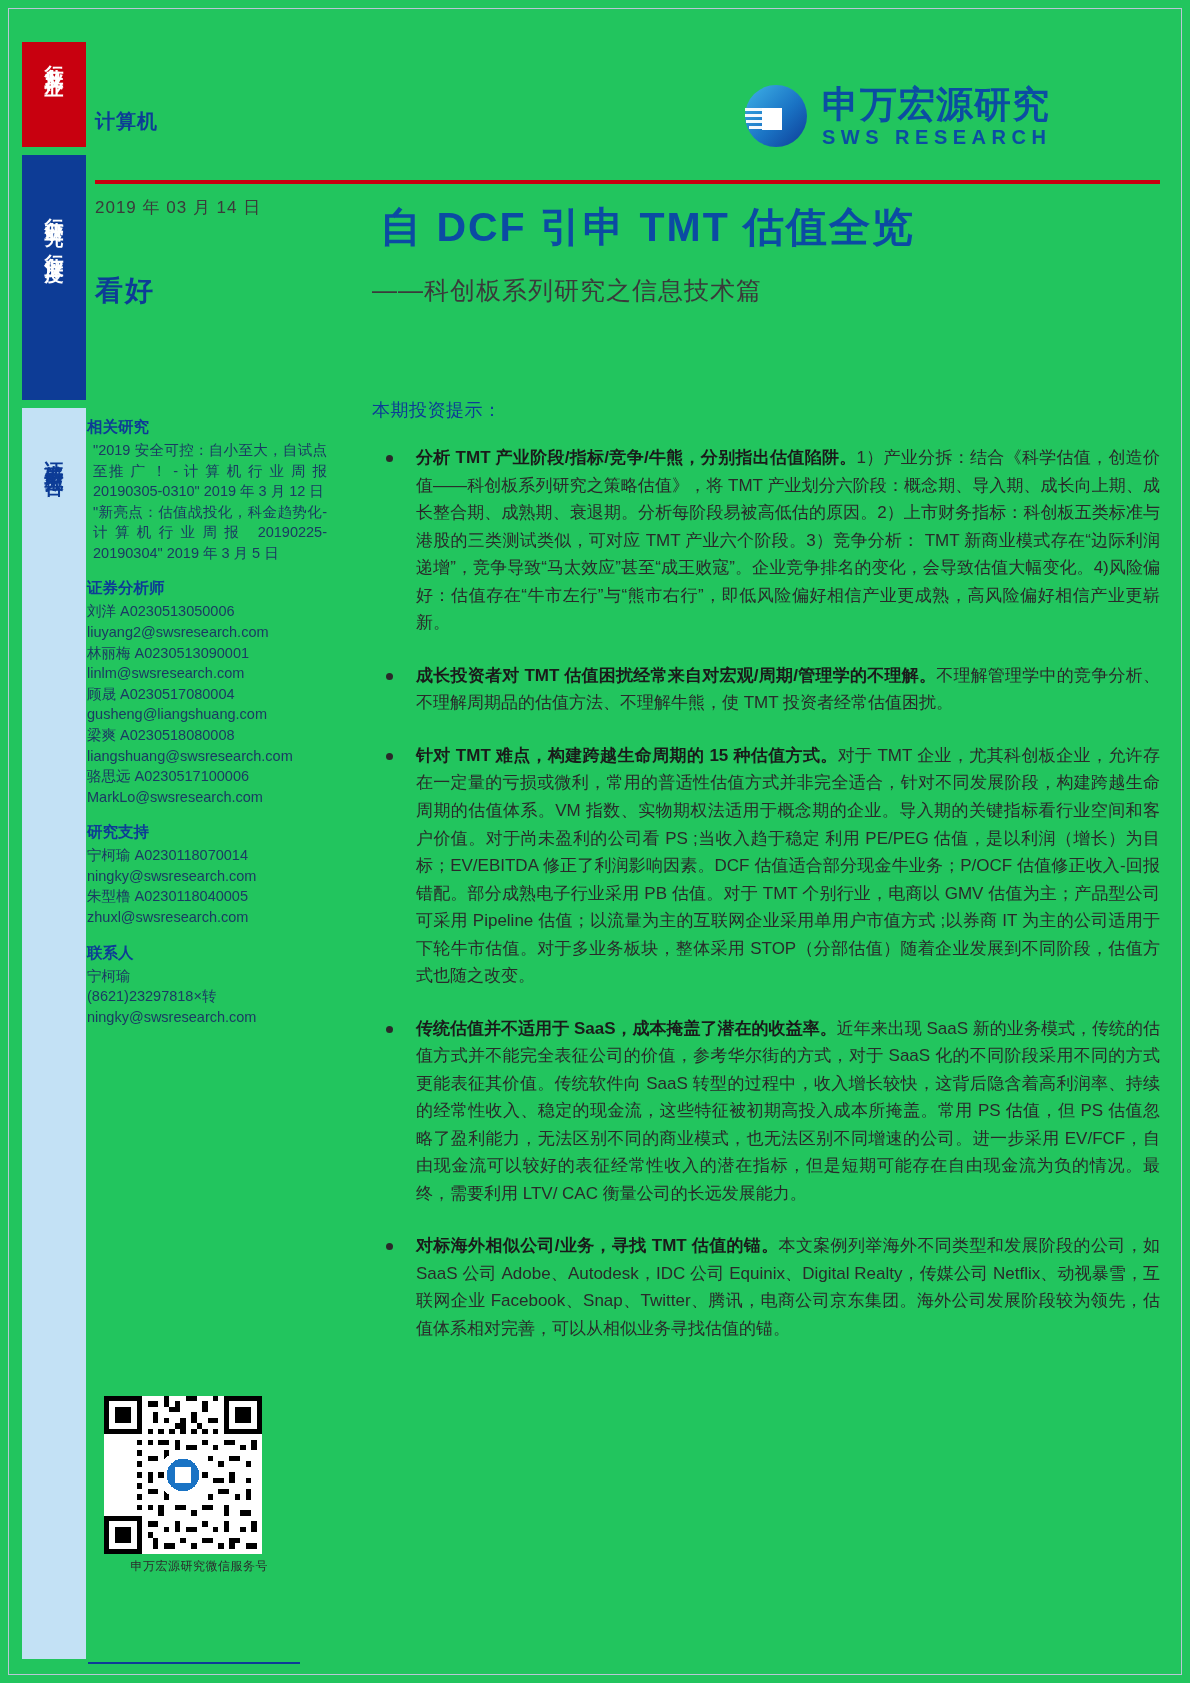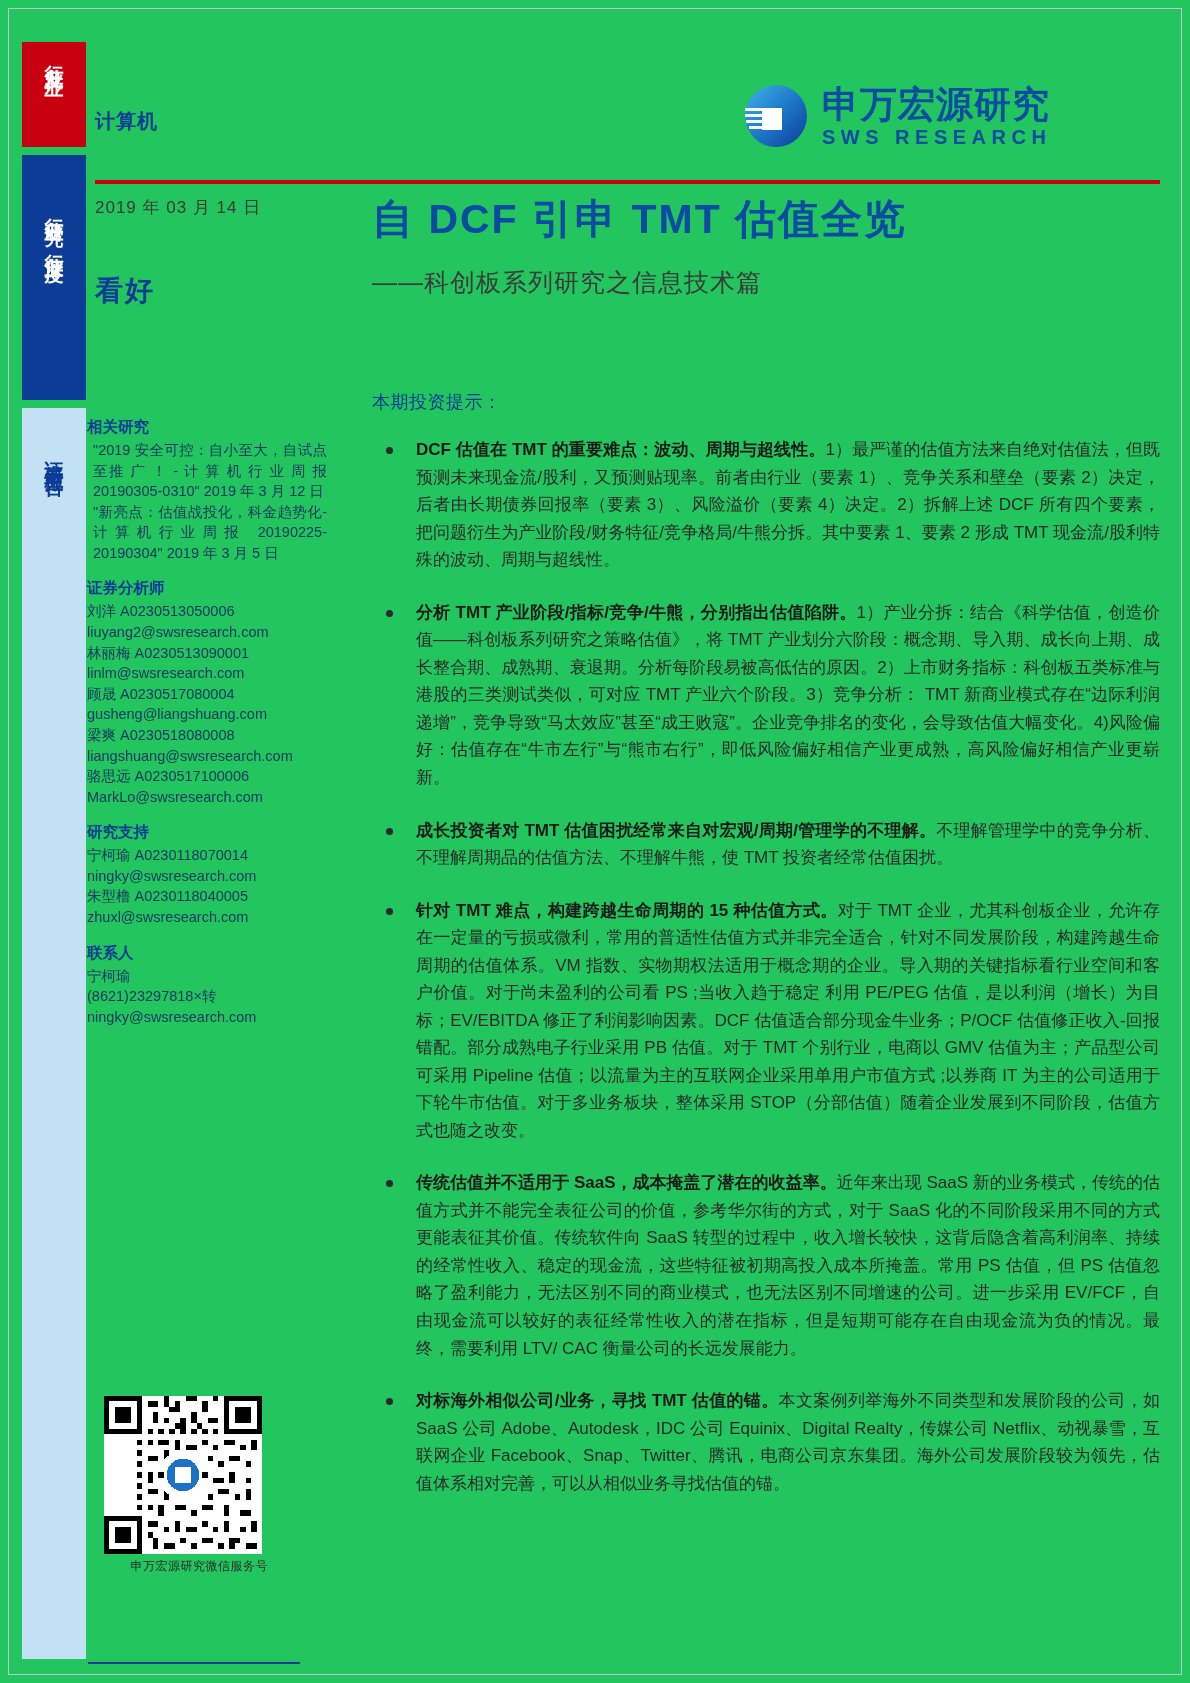--- a/index.html
+++ b/index.html
@@ -216,21 +216,21 @@
     left: 372px;
     top: 196px;
     width: 788px;
   }
   .doc-title {
     font-size: 41px;
     font-weight: bold;
     color: #0b4ba3;
     letter-spacing: 2px;
     line-height: 1.15;
-    margin: 0;
+    margin: 8px;
   }
   .doc-subtitle {
     font-size: 25px;
     color: #3a3a3a;
     letter-spacing: 1px;
     margin: 24px 0 0 0;
     line-height: 1.2;
   }
   .tips-head {
     font-size: 18px;
@@ -476,23 +476,20 @@
   <div class="left-bottom-rule"></div>
 
   <div class="main">
     <h1 class="doc-title">自 DCF 引申 TMT 估值全览</h1>
     <div class="doc-subtitle">——科创板系列研究之信息技术篇</div>
 
     <div class="tips-head">本期投资提示：</div>
 
     <ul class="bullets">
       <li>
-        <b>DCF 估值在 TMT 的重要难点：波动、周期与超线性。</b><span>1）最严谨的估值方法来自绝对估值法，但既预测未来现金流/股利，又预测贴现率。前者由行业（要素 1）、竞争关系和壁垒（要素 2）决定，后者由长期债券回报率（要素 3）、风险溢价（要素 4）决定。2）拆解上述 DCF 所有四个要素，把问题衍生为产业阶段/财务特征/竞争格局/牛熊分拆。其中要素 1、要素 2 形成 TMT 现金流/股利特殊的波动、周期与超线性。</span>
-      </li>
-      <li>
         <b>分析 TMT 产业阶段/指标/竞争/牛熊，分别指出估值陷阱。</b><span>1）产业分拆：结合《科学估值，创造价值——科创板系列研究之策略估值》，将 TMT 产业划分六阶段：概念期、导入期、成长向上期、成长整合期、成熟期、衰退期。分析每阶段易被高低估的原因。2）上市财务指标：科创板五类标准与港股的三类测试类似，可对应 TMT 产业六个阶段。3）竞争分析： TMT 新商业模式存在“边际利润递增”，竞争导致“马太效应”甚至“成王败寇”。企业竞争排名的变化，会导致估值大幅变化。4)风险偏好：估值存在“牛市左行”与“熊市右行”，即低风险偏好相信产业更成熟，高风险偏好相信产业更崭新。</span>
       </li>
       <li>
         <b>成长投资者对 TMT 估值困扰经常来自对宏观/周期/管理学的不理解。</b><span>不理解管理学中的竞争分析、不理解周期品的估值方法、不理解牛熊，使 TMT 投资者经常估值困扰。</span>
       </li>
       <li>
         <b>针对 TMT 难点，构建跨越生命周期的 15 种估值方式。</b><span>对于 TMT 企业，尤其科创板企业，允许存在一定量的亏损或微利，常用的普适性估值方式并非完全适合，针对不同发展阶段，构建跨越生命周期的估值体系。VM 指数、实物期权法适用于概念期的企业。导入期的关键指标看行业空间和客户价值。对于尚未盈利的公司看 PS ;当收入趋于稳定 利用 PE/PEG 估值，是以利润（增长）为目标；EV/EBITDA 修正了利润影响因素。DCF 估值适合部分现金牛业务；P/OCF 估值修正收入-回报错配。部分成熟电子行业采用 PB 估值。对于 TMT 个别行业，电商以 GMV 估值为主；产品型公司可采用 Pipeline 估值；以流量为主的互联网企业采用单用户市值方式 ;以券商 IT 为主的公司适用于下轮牛市估值。对于多业务板块，整体采用 STOP（分部估值）随着企业发展到不同阶段，估值方式也随之改变。</span>
       </li>
       <li>
         <b>传统估值并不适用于 SaaS，成本掩盖了潜在的收益率。</b><span>近年来出现 SaaS 新的业务模式，传统的估值方式并不能完全表征公司的价值，参考华尔街的方式，对于 SaaS 化的不同阶段采用不同的方式更能表征其价值。传统软件向 SaaS 转型的过程中，收入增长较快，这背后隐含着高利润率、持续的经常性收入、稳定的现金流，这些特征被初期高投入成本所掩盖。常用 PS 估值，但 PS 估值忽略了盈利能力，无法区别不同的商业模式，也无法区别不同增速的公司。进一步采用 EV/FCF，自由现金流可以较好的表征经常性收入的潜在指标，但是短期可能存在自由现金流为负的情况。最终，需要利用 LTV/ CAC 衡量公司的长远发展能力。</span>

